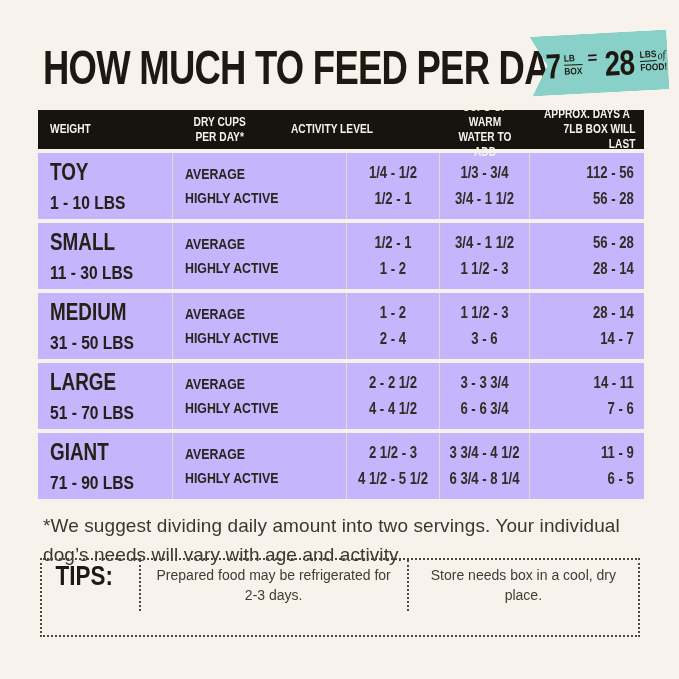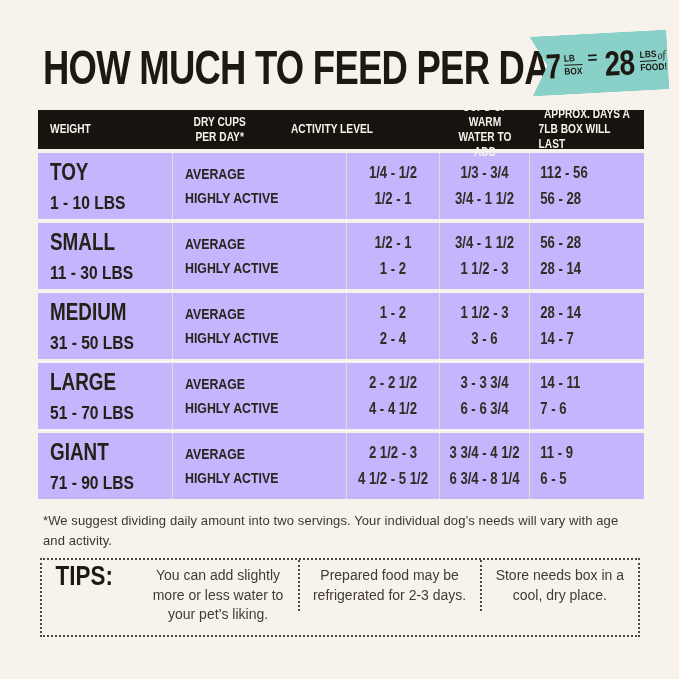--- a/index.html
+++ b/index.html
@@ -53,21 +53,21 @@
   }
   .th { font-size:12px; font-weight:bold; line-height:1.25; }
   .th-lines { display:flex; flex-direction:column; align-items:center;
               transform:scaleX(0.85); transform-origin:center; }
   .th-left .th-lines { align-items:flex-start; transform-origin:left center; }
 
   .c-weight   { width:135px; padding-left:12px; }
   .c-activity { width:174px; padding-left:12px; }
   .c-dry      { width:93px;  text-align:center; }
   .c-water    { width:90px;  text-align:center; }
-  .c-days     { width:114px; text-align:left; }
+  .c-days     { width:114px; text-align:right; }
   .thead .c-activity { padding-left:25px; }
   .thead .c-dry, .thead .c-water, .thead .c-days { display:flex; justify-content:center; }
 
   .trow {
     display:flex; height:66px; background:#c4b5fd; margin-top:4px;
   }
   .trow .c-activity, .trow .c-dry, .trow .c-water {
     border-right:1px solid #e8dac7;
   }
   .trow .c-weight { border-right:1px solid #e8dac7; }
@@ -81,21 +81,21 @@
   .c-weight .cell-stack { gap:9px; }
   .activity-line { font-size:14.5px; font-weight:bold; color:#2a241e;
                    transform:scaleX(0.85); transform-origin:left center; line-height:1; }
   .val-line { font-size:16px; font-weight:bold; color:#332c25;
               transform:scaleX(0.82); transform-origin:center; line-height:1;
               white-space:nowrap; }
 
   
   .footnote {
     position:absolute; left:43px; top:511px; width:582px;
-    font-size:13px; line-height:1.55; color:#3c362f;
+    font-size:19px; line-height:1.55; color:#3c362f;
     letter-spacing:0.1px;
   }
 
   
   .tips {
     position:absolute; left:40px; top:558px; width:600px; height:79px;
     border:2px dotted #4d4740;
     display:flex; align-items:flex-start;
     background:transparent;
   }
@@ -335,16 +335,15 @@
       </div>
     </div>
   </div>
 
 </div>
 
 <div class="footnote">*We suggest dividing daily amount into two servings. Your individual dog’s needs will vary with age and activity.</div>
 
 <div class="tips">
   <div class="tips-label">TIPS:</div>
-  <div class="tip tip-1">You can add slightly more or less water to your pet’s liking.</div>
   <div class="tip tip-2">Prepared food may be refrigerated for 2-3 days.</div>
   <div class="tip tip-3">Store needs box in a cool, dry place.</div>
 </div>
 
 </body></html>

